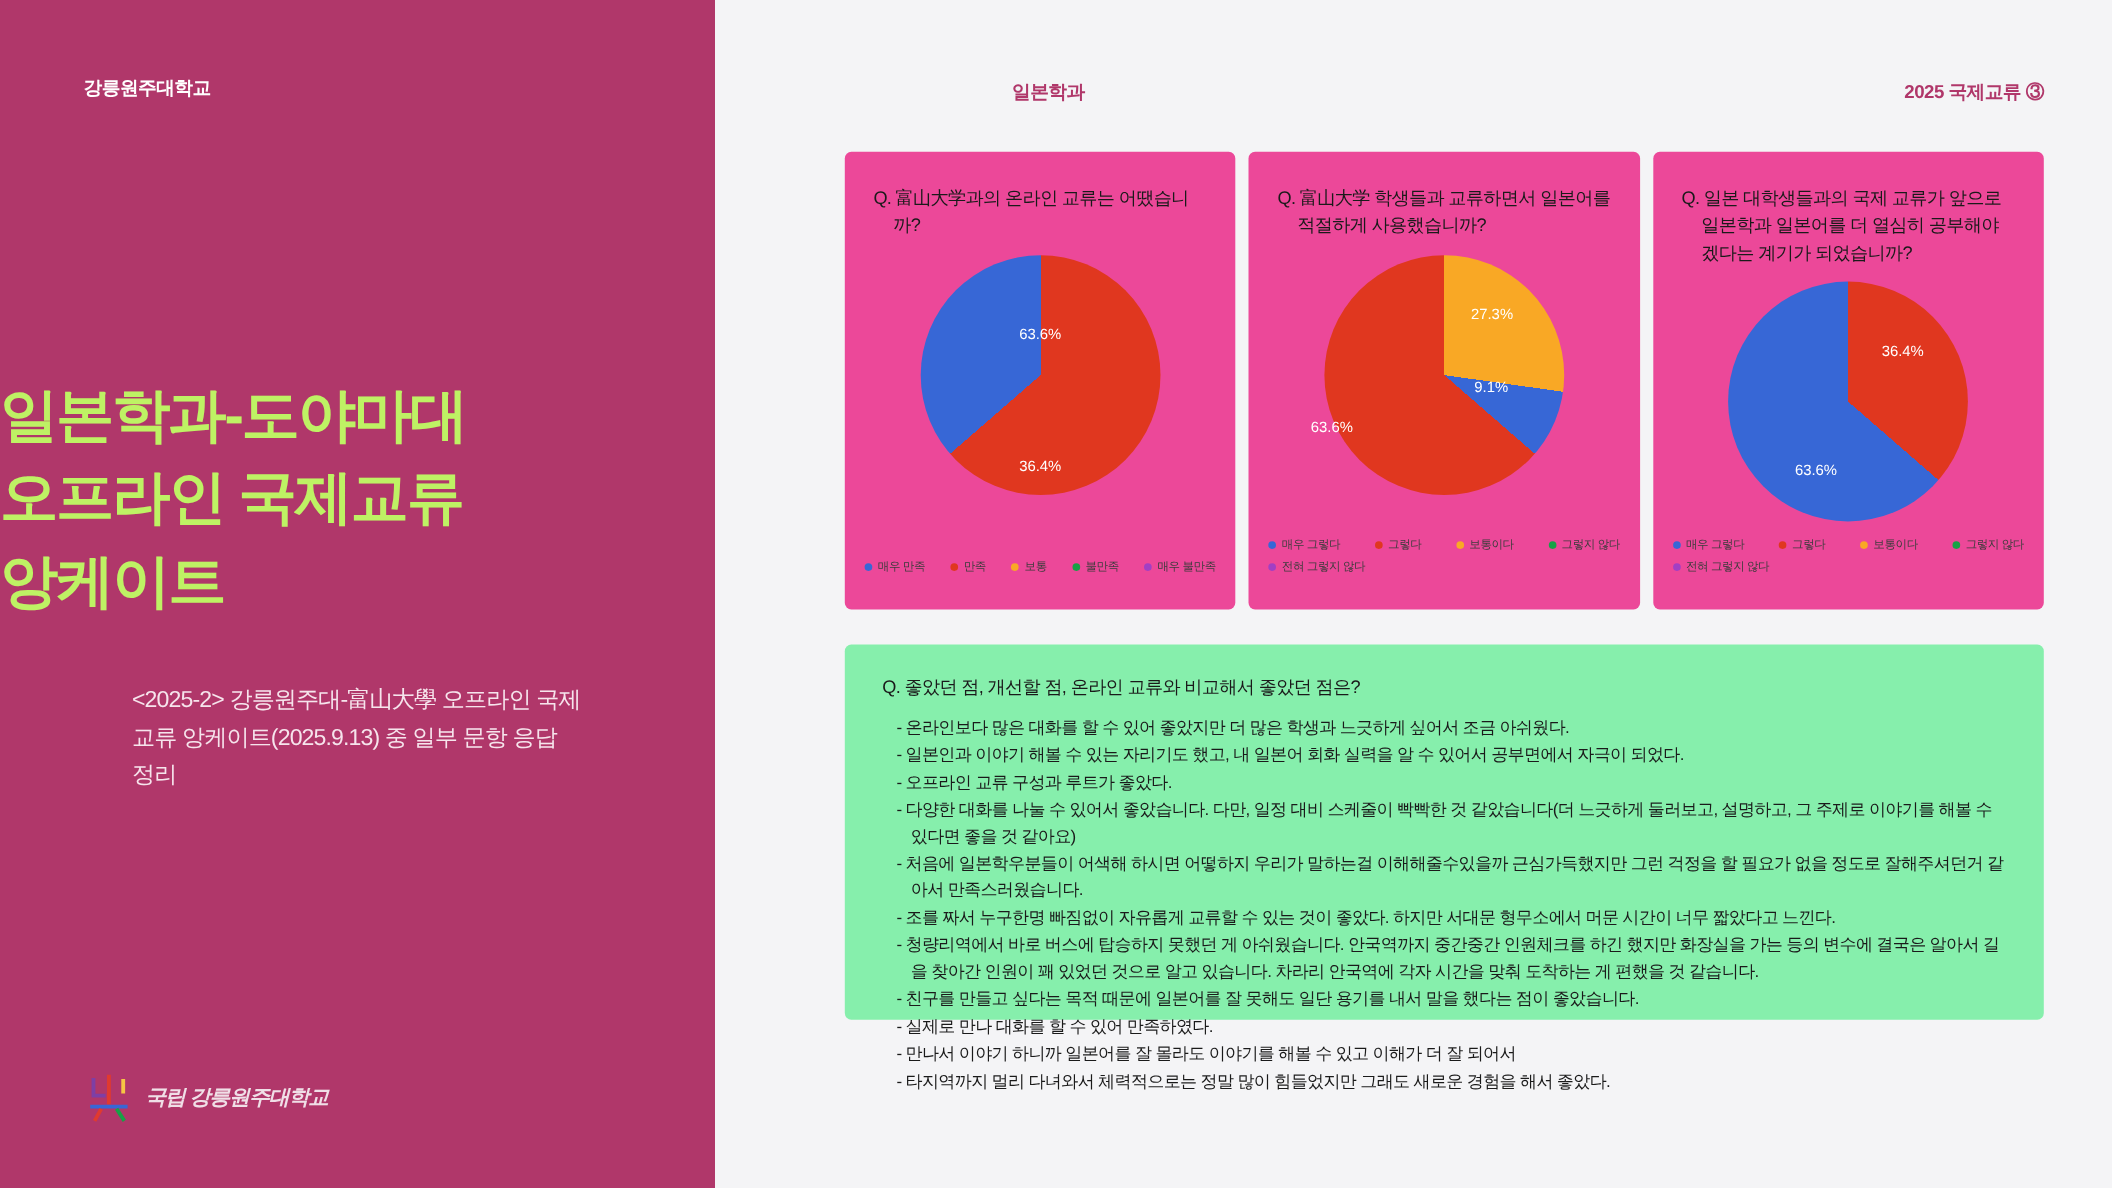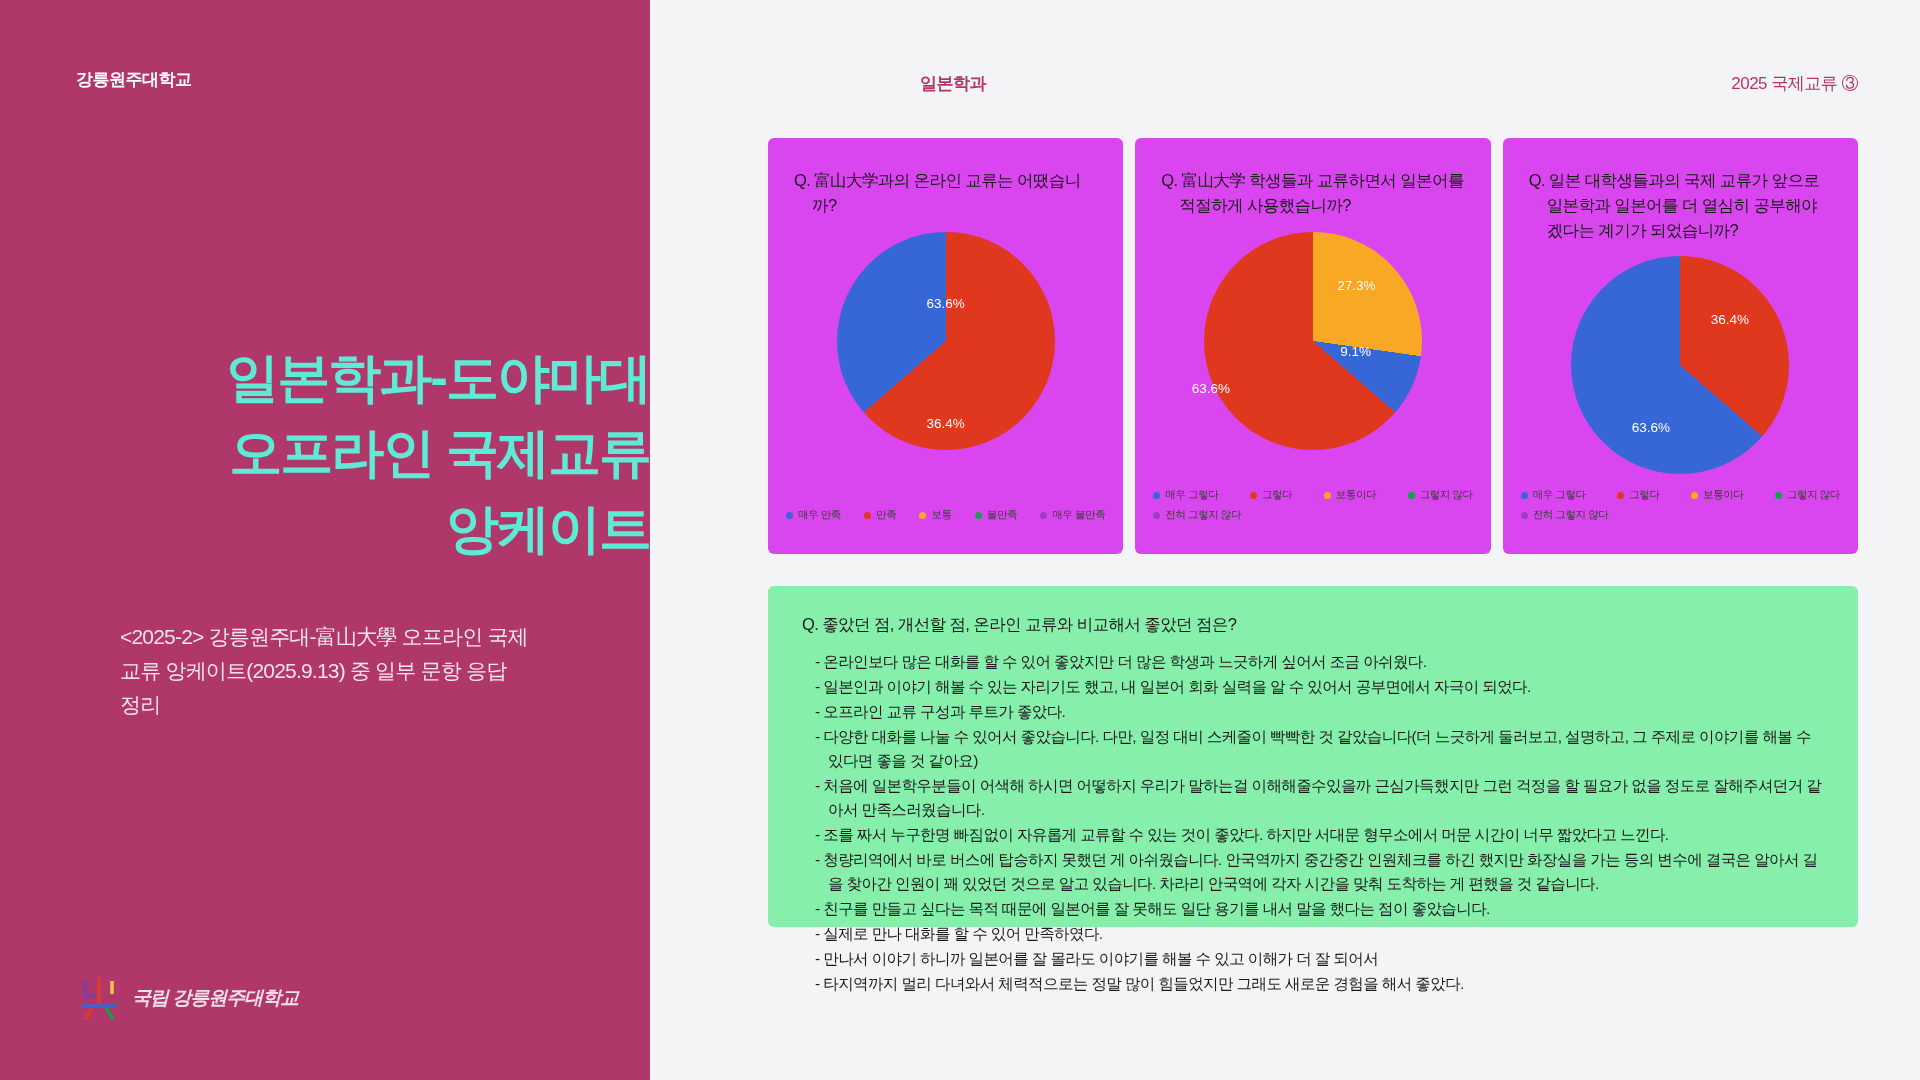--- a/index.html
+++ b/index.html
@@ -34,26 +34,26 @@
     font-size: 17px;
     font-weight: bold;
     letter-spacing: -0.5px;
     color: #ffffff;
   }
   .main-title {
     position: absolute;
     top: 340px;
     left: 0;
     width: 650px;
-    text-align: right;
+    text-align: left;
     font-size: 53px;
     font-weight: bold;
     line-height: 1.42;
     letter-spacing: -2px;
-    color: #5eead4;
+    color: #bef264;
   }
   .sub-desc {
     position: absolute;
     top: 620px;
     left: 0;
     width: 650px;
     padding: 0 120px;
     box-sizing: border-box;
     font-size: 21px;
     line-height: 1.62;
@@ -94,34 +94,34 @@
     font-size: 17px;
     font-weight: bold;
     color: #b0376a;
     letter-spacing: -0.5px;
   }
   .page-label {
     position: absolute;
     top: 72px;
     right: 62px;
     font-size: 17px;
-    font-weight: normal;
+    font-weight: bold;
     color: #b0376a;
     letter-spacing: -0.5px;
   }
   .cards-row {
     position: absolute;
     top: 138px;
     left: 118px;
     right: 62px;
     display: flex;
     gap: 12px;
   }
   .chart-card {
-    background: #d946ef;
+    background: #ec4899;
     border-radius: 6px;
     flex: 1 1 0;
     padding: 30px 26px 20px 26px;
     box-sizing: border-box;
     height: 416px;
     position: relative;
   }
   .q-title {
     font-size: 16.5px;
     line-height: 1.5;

